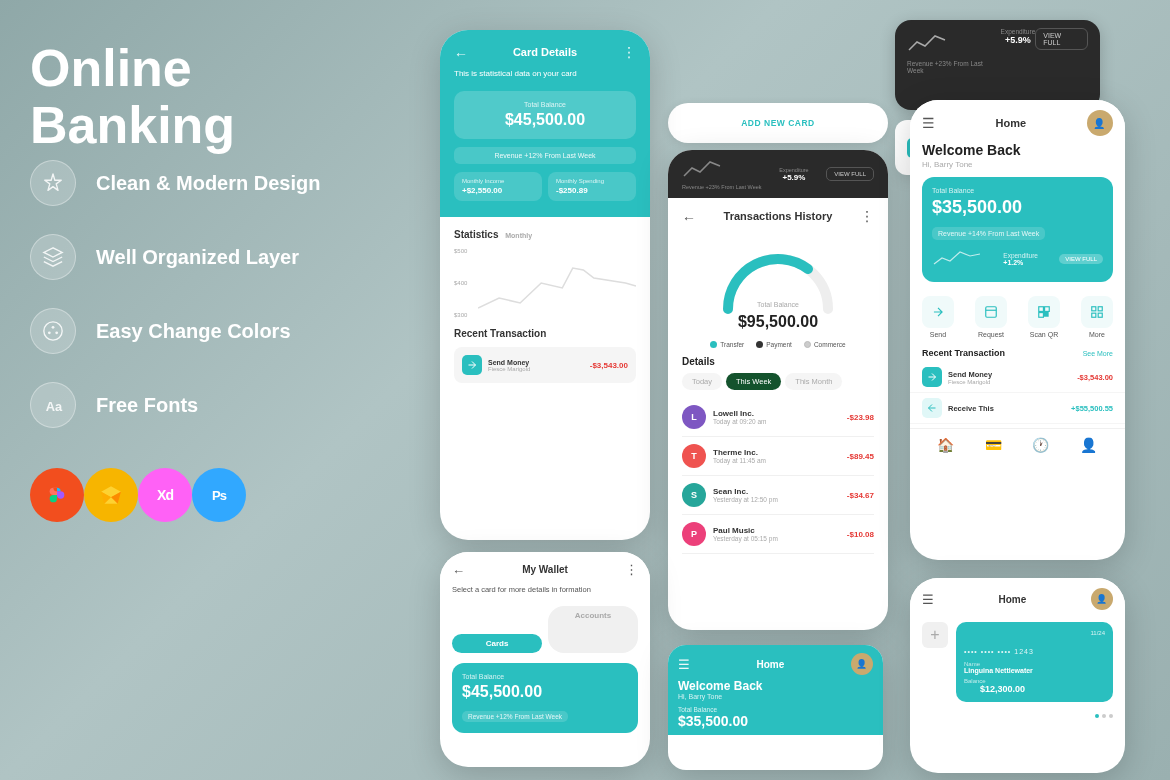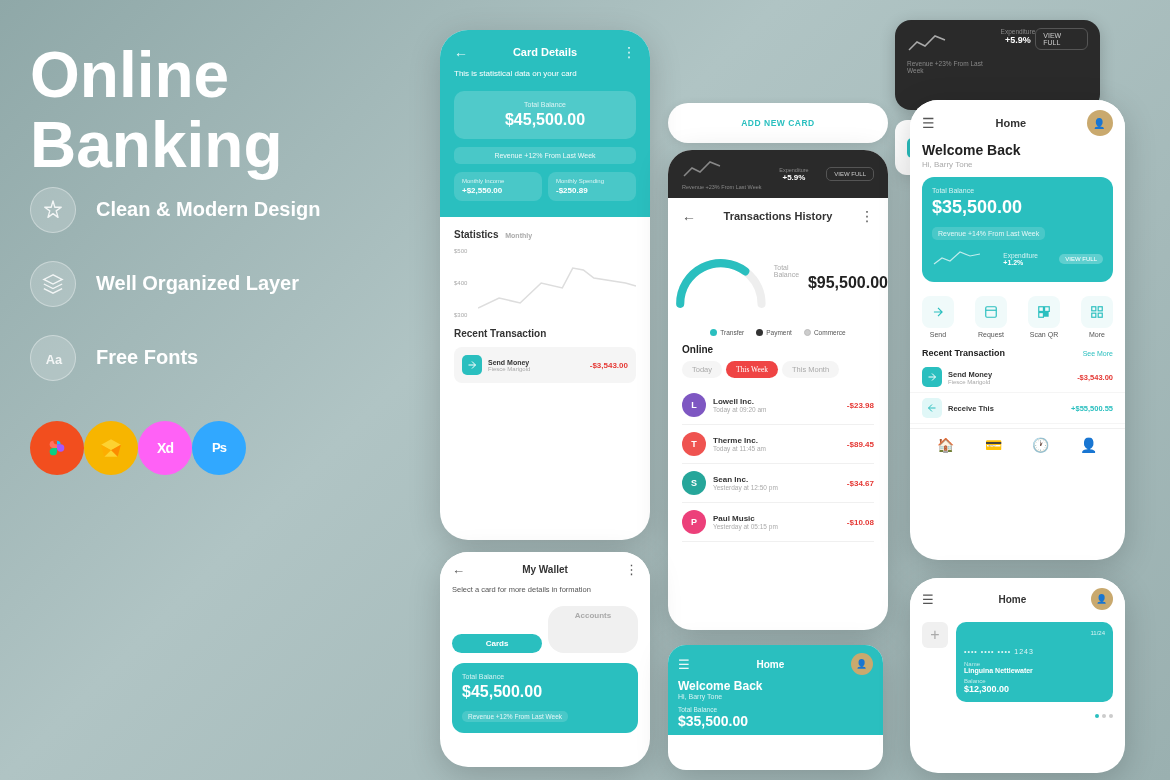--- a/index.html
+++ b/index.html
@@ -13,21 +13,21 @@
     }
 
     
     .left-panel {
       position: absolute;
       left: 30px;
       top: 40px;
       width: 370px;
     }
     .main-title {
-      font-size: 64px;
+      font-size: 52px;
       font-weight: 800;
       color: #ffffff;
       line-height: 1.1;
       margin-bottom: 6px;
     }
     .subtitle {
       font-size: 18px;
       font-weight: 500;
       color: #ffffff;
       margin-bottom: 50px;
@@ -203,21 +203,21 @@
     }
     .ph2-nav {
       display: flex;
       justify-content: space-between;
       align-items: center;
       margin-bottom: 12px;
     }
     .ph2-title { font-size: 11px; font-weight: 700; color: #333; text-align: center; flex:1; }
     .ph2-gauge {
       display: flex;
-      flex-direction: row;
+      flex-direction: column;
       align-items: center;
       padding: 8px 0 4px;
     }
     .ph2-balance-label { font-size: 7px; color: #aaa; margin-bottom: 3px; }
     .ph2-legend {
       display: flex;
       gap: 12px;
       justify-content: center;
       padding: 6px 0 8px;
     }
@@ -231,21 +231,21 @@
     }
     .ph2-tab {
       padding: 4px 10px;
       border-radius: 12px;
       font-size: 7.5px;
       color: #aaa;
       background: #f5f5f5;
       margin-right: 4px;
       cursor: pointer;
     }
-    .ph2-tab.active { background: #ef4444; color: #fff; font-family: Liberation Serif, serif; }
+    .ph2-tab.active { background: #14532d; color: #fff; }
     .ph2-tx-list { padding: 0 14px; }
     .ph2-tx-item {
       display: flex;
       align-items: center;
       justify-content: space-between;
       padding: 7px 0;
       border-bottom: 1px solid #f0f0f0;
     }
     .ph2-tx-left { display: flex; align-items: center; gap: 7px; }
     .ph2-tx-avatar {
@@ -443,21 +443,21 @@
       background: #2abfbf;
       border-radius: 10px;
       padding: 8px;
       flex: 1;
     }
     .ph6-card-date { font-size: 6px; color: rgba(255,255,255,0.8); text-align: right; margin-bottom: 12px; }
     .ph6-card-num { font-size: 7px; color: rgba(255,255,255,0.85); letter-spacing: 1px; margin-bottom: 6px; }
     .ph6-card-name-label { font-size: 6px; color: rgba(255,255,255,0.7); }
     .ph6-card-name { font-size: 7px; color: #fff; font-weight: 600; margin-bottom: 4px; }
     .ph6-card-bal-label { font-size: 6px; color: rgba(255,255,255,0.7); }
-    .ph6-card-bal { font-size: 9px; font-weight: 700; color: #fff; }
+    .ph6-card-bal { font-size: 9px; font-weight: 700; color: #fff; margin-left: 16px; }
     .ph6-dots { display: flex; justify-content: flex-end; padding: 4px 12px 0; }
     .ph6-dot { width: 4px; height: 4px; border-radius: 50%; background: #ccc; margin-left: 3px; }
 
     
     .ph2-gauge-svg {
       width: 130px;
       height: 75px;
     }
 
     
@@ -544,20 +544,31 @@
     </li>
     <li class="feature-item">
       <div class="feature-icon-circle">
         <svg viewBox="0 0 24 24">
             <polygon points="12 2 2 7 12 12 22 7 12 2"></polygon>
             <polyline points="2 17 12 22 22 17"></polyline>
             <polyline points="2 12 12 17 22 12"></polyline>
           </svg>
       </div>
       <span class="feature-label">Well Organized Layer</span>
+    </li>
+    <li class="feature-item">
+      <div class="feature-icon-circle">
+        <svg viewBox="0 0 24 24">
+            <circle cx="12" cy="12" r="10"></circle>
+            <circle cx="8" cy="14" r="1.5" fill="rgba(255,255,255,0.85)" stroke="none"></circle>
+            <circle cx="12" cy="8" r="1.5" fill="rgba(255,255,255,0.85)" stroke="none"></circle>
+            <circle cx="16" cy="14" r="1.5" fill="rgba(255,255,255,0.85)" stroke="none"></circle>
+          </svg>
+      </div>
+      <span class="feature-label">Easy Change Colors</span>
     </li>
     <li class="feature-item">
       <div class="feature-icon-circle">
         <svg viewBox="0 0 24 24">
             <text x="4" y="18" font-size="14" fill="rgba(255,255,255,0.85)" stroke="none" font-weight="700">Aa</text>
           </svg>
       </div>
       <span class="feature-label">Free Fonts</span>
     </li>
   </ul>
@@ -717,21 +728,21 @@
         </div>
         <div class="ph2-legend-item">
           <div class="ph2-legend-dot" style="background:#333;"></div>
           <span>Payment</span>
         </div>
         <div class="ph2-legend-item">
           <div class="ph2-legend-dot" style="background:#ccc;border:1px solid #bbb;"></div>
           <span>Commerce</span>
         </div>
       </div>
-      <div class="ph2-details-title">Online</div>
+      <div class="ph2-details-title">Details</div>
       <div class="ph2-tabs">
         <div class="ph2-tab">Today</div>
         <div class="ph2-tab active">This Week</div>
         <div class="ph2-tab">This Month</div>
       </div>
       <div class="ph2-tx-list">
         <div class="ph2-tx-item">
           <div class="ph2-tx-left">
             <div class="ph2-tx-avatar" style="background:#7e57c2;">L</div>
             <div>

